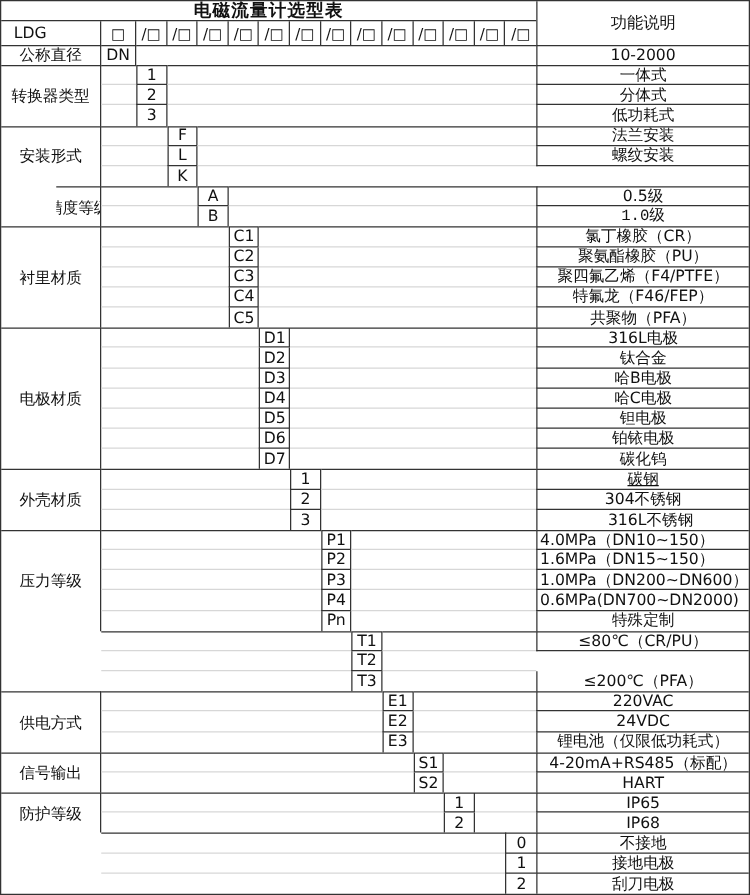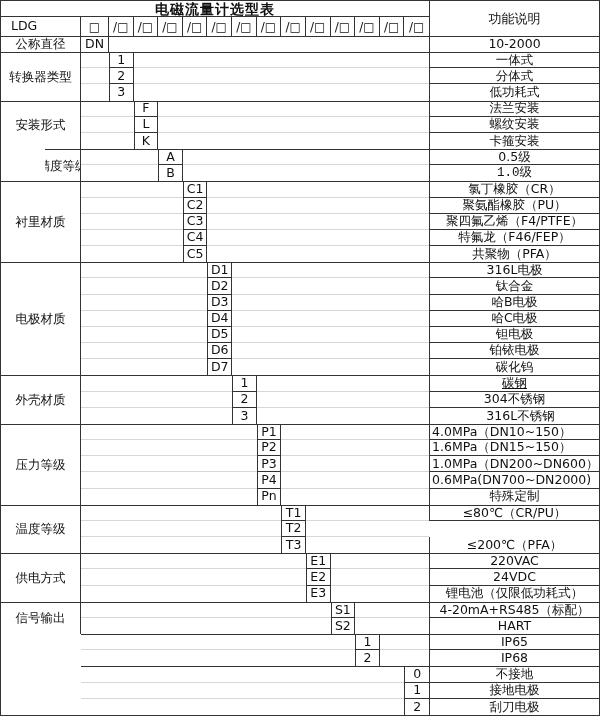--- a/index.html
+++ b/index.html
@@ -76,21 +76,20 @@
     <div class="cell code bl br bb bt" style="grid-area: 7 / 4;">F</div>
     <div class="cell empty bt gb" style="grid-area: 7 / 5 / auto / 16;"></div>
     <div class="cell bl bt bb" style="grid-area: 7 / 16;">法兰安装</div>
     <div class="cell empty gb" style="grid-area: 8 / 2 / auto / 4;"></div>
     <div class="cell code bl br bb" style="grid-area: 8 / 4;">L</div>
     <div class="cell empty gb" style="grid-area: 8 / 5 / auto / 16;"></div>
     <div class="cell bl bb" style="grid-area: 8 / 16;">螺纹安装</div>
     <div class="cell empty" style="grid-area: 9 / 2 / auto / 4;"></div>
     <div class="cell code bl br" style="grid-area: 9 / 4;">K</div>
     <div class="cell empty" style="grid-area: 9 / 5 / auto / 16;"></div>
-    <div class="cell bl" style="grid-area: 9 / 16;">卡箍安装</div>
     <div class="cell lab bt br" style="grid-area: 10 / 1 / span 2; margin-left: 44px;">精度等级</div>
     <div class="cell empty bt gb" style="grid-area: 10 / 2 / auto / 5;"></div>
     <div class="cell code bl br bb bt" style="grid-area: 10 / 5;">A</div>
     <div class="cell empty bt gb" style="grid-area: 10 / 6 / auto / 16;"></div>
     <div class="cell bl bt bb" style="grid-area: 10 / 16;">0.5级</div>
     <div class="cell empty" style="grid-area: 11 / 2 / auto / 5;"></div>
     <div class="cell code bl br" style="grid-area: 11 / 5;">B</div>
     <div class="cell empty" style="grid-area: 11 / 6 / auto / 16;"></div>
     <div class="cell bl" style="grid-area: 11 / 16; font-family: Liberation Mono, monospace;">1.0级</div>
     <div class="cell lab bt br" style="grid-area: 12 / 1 / span 5;">衬里材质</div>
@@ -170,21 +169,20 @@
     <div class="cell empty gb" style="grid-area: 29 / 10 / auto / 16;"></div>
     <div class="cell bl bb left" style="grid-area: 29 / 16;">1.0MPa（DN200~DN600）</div>
     <div class="cell empty gb" style="grid-area: 30 / 2 / auto / 9;"></div>
     <div class="cell code bl br bb" style="grid-area: 30 / 9;">P4</div>
     <div class="cell empty gb" style="grid-area: 30 / 10 / auto / 16;"></div>
     <div class="cell bl bb left" style="grid-area: 30 / 16;">0.6MPa(DN700~DN2000)</div>
     <div class="cell empty" style="grid-area: 31 / 2 / auto / 9;"></div>
     <div class="cell code bl br" style="grid-area: 31 / 9;">Pn</div>
     <div class="cell empty" style="grid-area: 31 / 10 / auto / 16;"></div>
     <div class="cell bl" style="grid-area: 31 / 16;">特殊定制</div>
-    <div class="cell lab bt br" style="grid-area: 32 / 1 / span 3;">温度等级</div>
     <div class="cell empty bt gb" style="grid-area: 32 / 2 / auto / 10;"></div>
     <div class="cell code bl br bb bt" style="grid-area: 32 / 10;">T1</div>
     <div class="cell empty bt gb" style="grid-area: 32 / 11 / auto / 16;"></div>
     <div class="cell bl bt bb" style="grid-area: 32 / 16;">≤80℃（CR/PU）</div>
     <div class="cell empty gb" style="grid-area: 33 / 2 / auto / 10;"></div>
     <div class="cell code bl br bb" style="grid-area: 33 / 10;">T2</div>
     <div class="cell empty gb" style="grid-area: 33 / 11 / auto / 16;"></div>
     <div class="cell empty" style="grid-area: 34 / 2 / auto / 10;"></div>
     <div class="cell code bl br" style="grid-area: 34 / 10;">T3</div>
     <div class="cell empty" style="grid-area: 34 / 11 / auto / 16;"></div>
@@ -204,20 +202,21 @@
     <div class="cell bl" style="grid-area: 37 / 16;">锂电池（仅限低功耗式）</div>
     <div class="cell lab bt br" style="grid-area: 38 / 1 / span 2;">信号输出</div>
     <div class="cell empty bt gb" style="grid-area: 38 / 2 / auto / 12;"></div>
     <div class="cell code bl br bb bt" style="grid-area: 38 / 12;">S1</div>
     <div class="cell empty bt gb" style="grid-area: 38 / 13 / auto / 16;"></div>
     <div class="cell bl bt bb" style="grid-area: 38 / 16;">4-20mA+RS485（标配）</div>
     <div class="cell empty" style="grid-area: 39 / 2 / auto / 12;"></div>
     <div class="cell code bl br" style="grid-area: 39 / 12;">S2</div>
     <div class="cell empty" style="grid-area: 39 / 13 / auto / 16;"></div>
     <div class="cell bl" style="grid-area: 39 / 16;">HART</div>
+    <div class="cell lab bt br" style="grid-area: 40 / 1 / span 2;">防护等级</div>
     <div class="cell empty bt gb" style="grid-area: 40 / 2 / auto / 13;"></div>
     <div class="cell code bl br bb bt" style="grid-area: 40 / 13;">1</div>
     <div class="cell empty bt gb" style="grid-area: 40 / 14 / auto / 16;"></div>
     <div class="cell bl bt bb" style="grid-area: 40 / 16;">IP65</div>
     <div class="cell empty" style="grid-area: 41 / 2 / auto / 13;"></div>
     <div class="cell code bl br" style="grid-area: 41 / 13;">2</div>
     <div class="cell empty" style="grid-area: 41 / 14 / auto / 16;"></div>
     <div class="cell bl" style="grid-area: 41 / 16;">IP68</div>
     <div class="cell empty bt gb" style="grid-area: 42 / 2 / auto / 15;"></div>
     <div class="cell code bl bb bt" style="grid-area: 42 / 15;">0</div>

